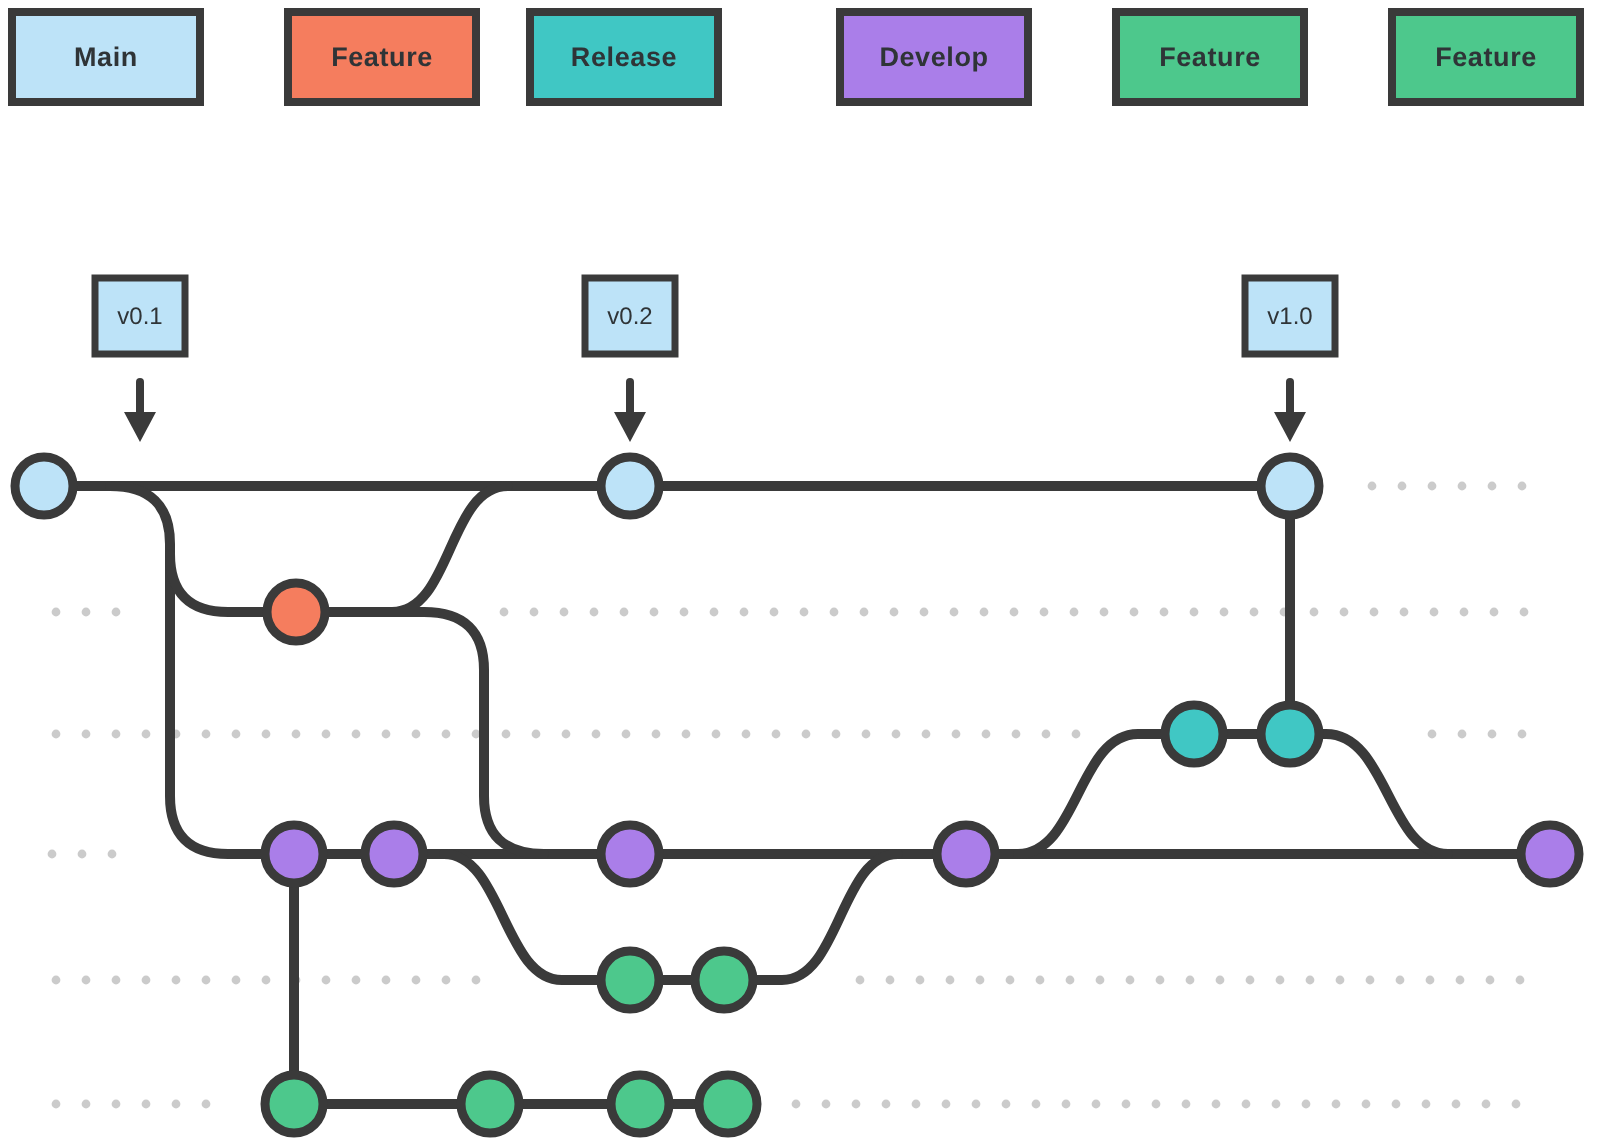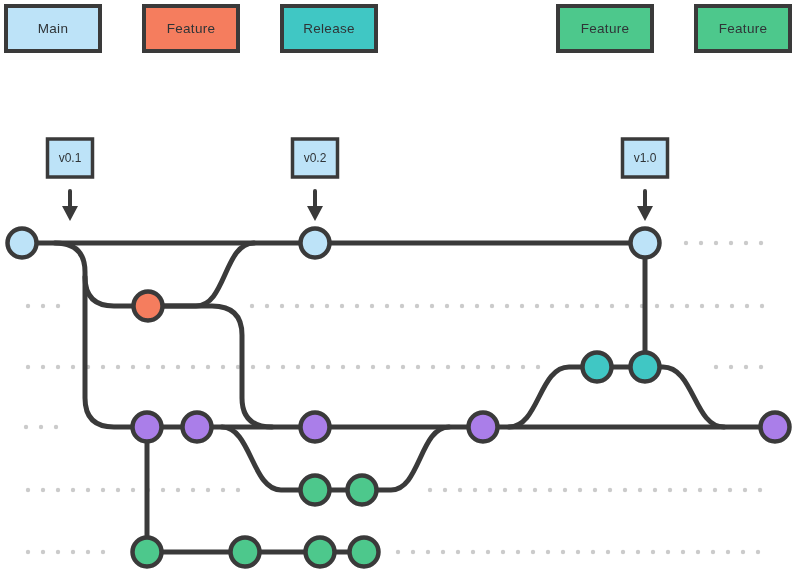--- a/index.html
+++ b/index.html
@@ -4,21 +4,21 @@
 <style>
   html, body { margin: 0; padding: 0; background: #ffffff; }
   body { font-family: "Liberation Sans", sans-serif; }
   .stage {
     position: relative;
     width: 800px;
     height: 574px;
     background: #ffffff;
     overflow: hidden;
   }
-  .legend { position: absolute; left: 0; top: 0; width: 780px; height: 60px; }
+  .legend { position: absolute; left: 0; top: 0; width: 780px; height: 60px; font-weight: bold; }
   .legend-box {
     position: absolute;
     top: 4px;
     width: 90px;
     height: 41px;
     border: 4px solid #3a3a3a;
     display: flex;
     align-items: center;
     justify-content: center;
   }
@@ -38,22 +38,25 @@
 <body>
 
 <div class="stage">
   <div class="legend" id="legend">
       <div class="legend-box" style="left: 4px; background: rgb(189, 227, 248);">
         <span>Main</span>
       </div>
       <div class="legend-box" style="left: 142px; background: rgb(245, 125, 94);">
         <span>Feature</span>
       </div>
-      <div class="legend-box" style="left: 280px; background: rgb(64, 199, 196);">
+      <div class="legend-box" style="left: 263px; background: rgb(64, 199, 196);">
         <span>Release</span>
+      </div>
+      <div class="legend-box" style="left: 418px; background: rgb(170, 126, 233);">
+        <span>Develop</span>
       </div>
       <div class="legend-box" style="left: 556px; background: rgb(77, 200, 140);">
         <span>Feature</span>
       </div>
       <div class="legend-box" style="left: 694px; background: rgb(77, 200, 140);">
         <span>Feature</span>
       </div>
     </div>
   <svg id="graph" width="800" height="574" viewBox="0 0 800 574">
       <circle cx="686" cy="243" r="2.2" fill="#cbcbcb"></circle>

